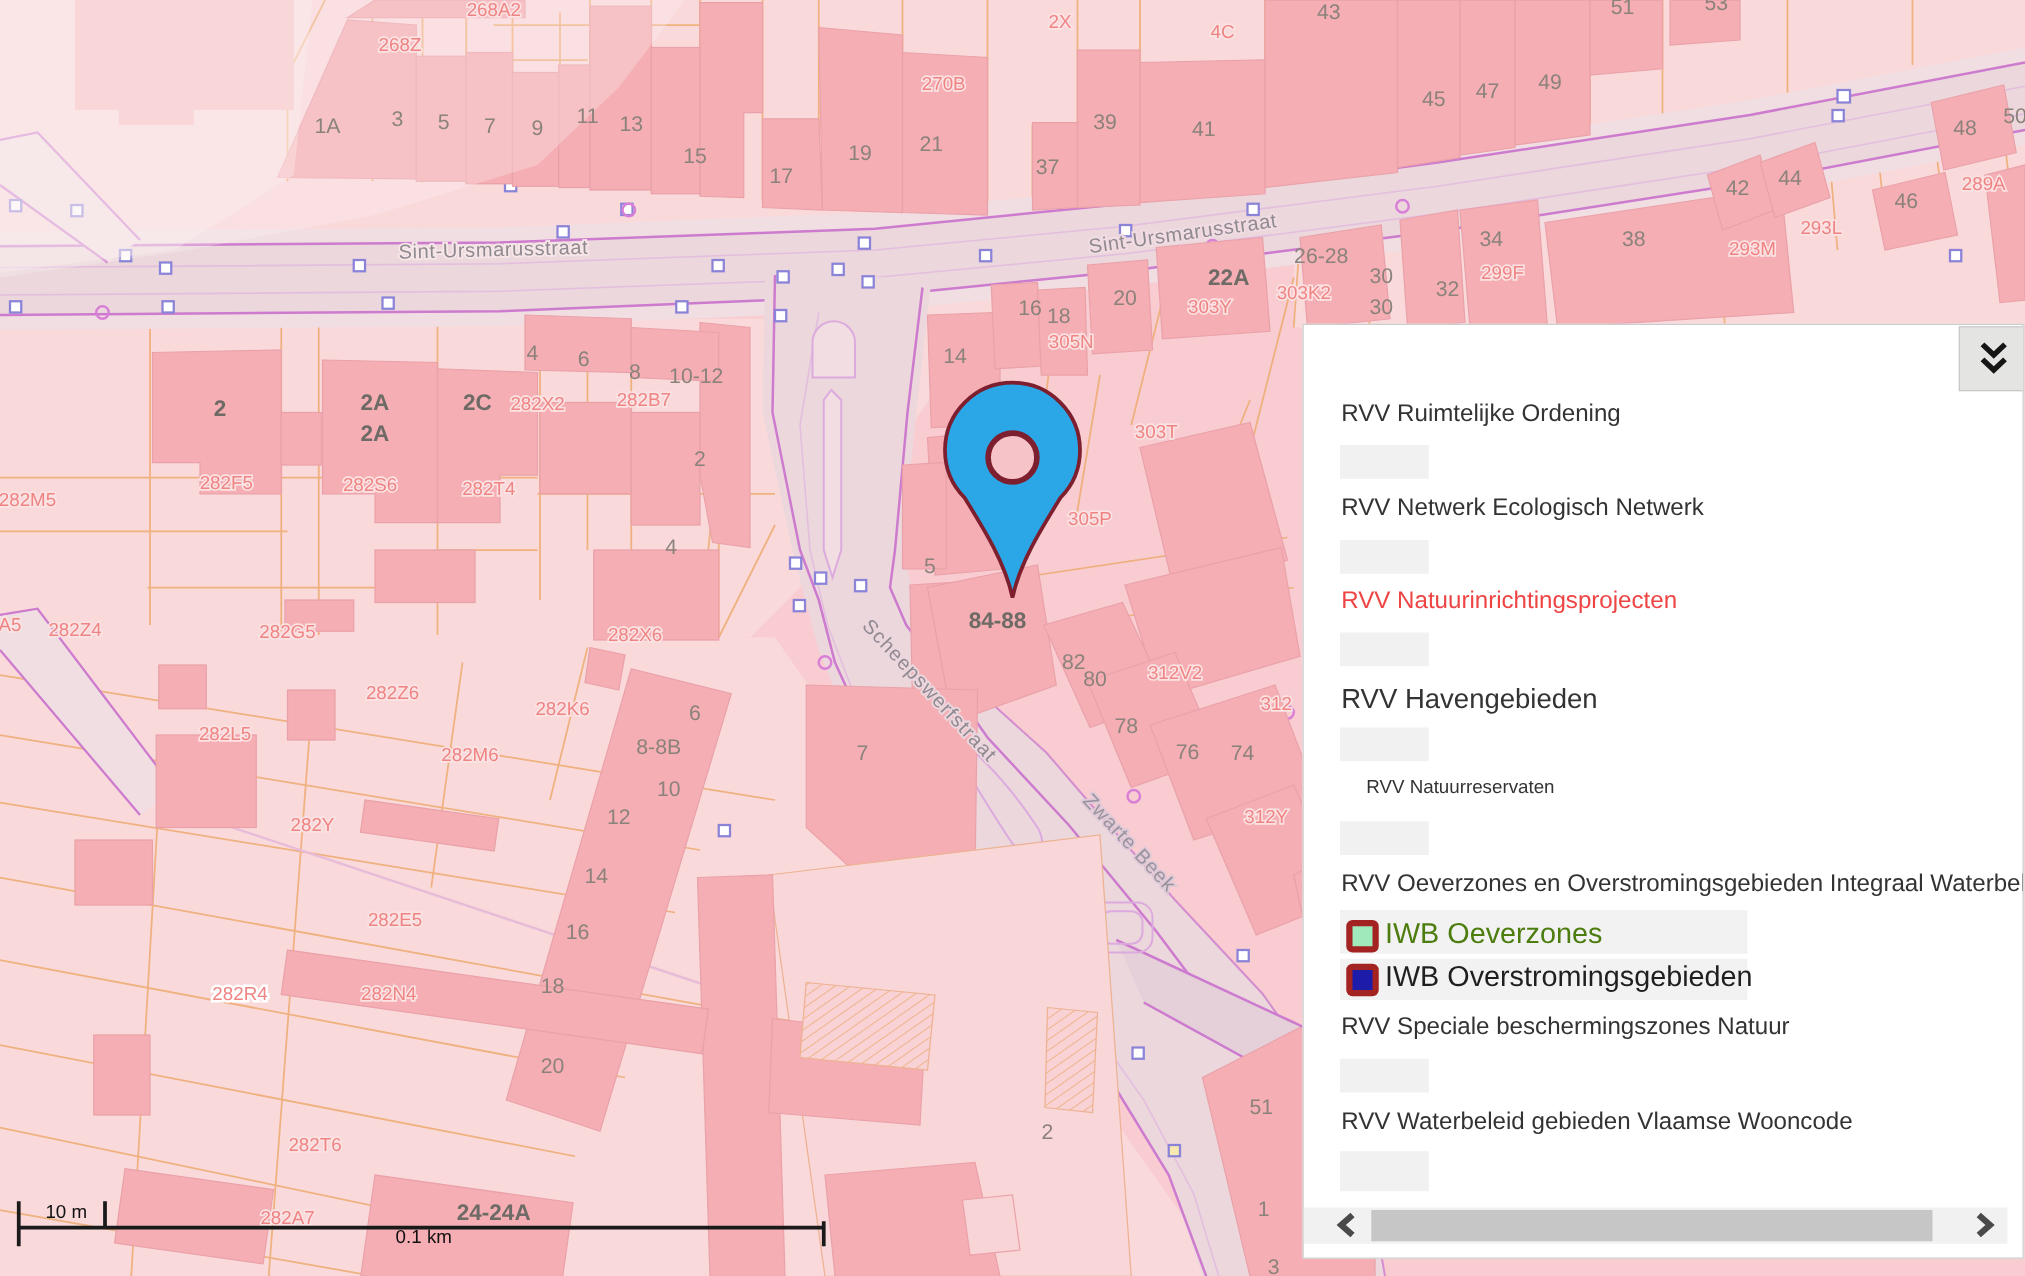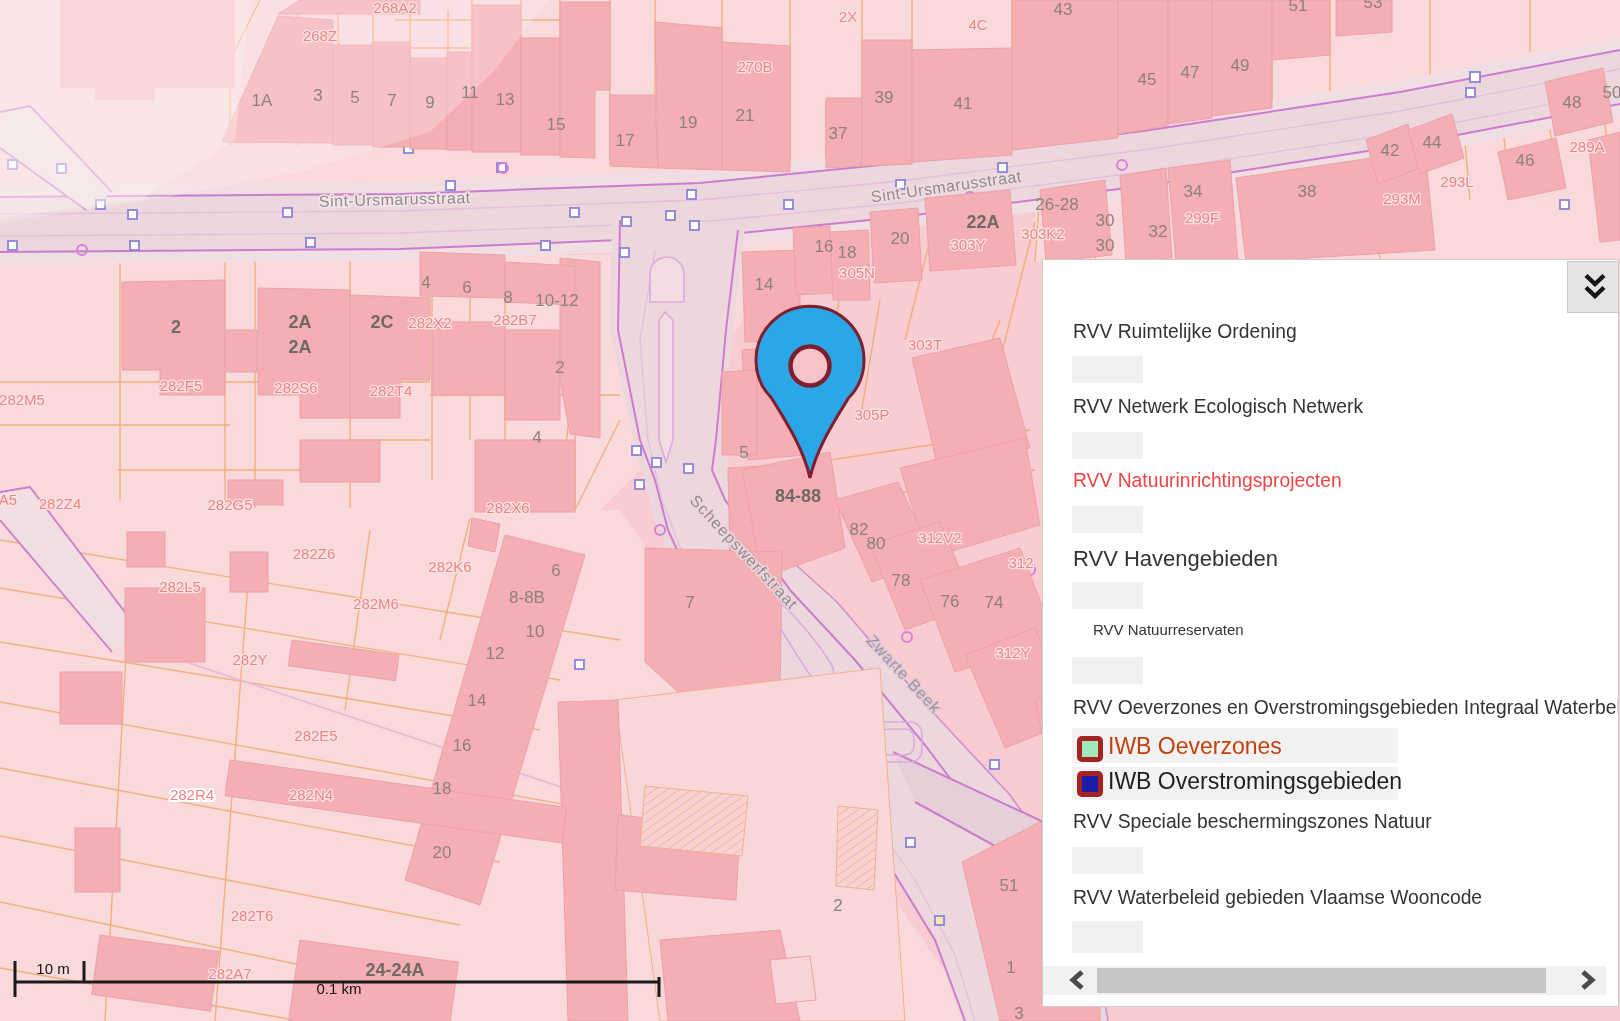--- a/index.html
+++ b/index.html
@@ -439,21 +439,21 @@
 <div style="position:absolute;left:29px;top:322px;width:71px;height:27px;background:#f1f1f1;"></div>
 
 <div class="t" style="left:30px;top:361px;font-size:15px;color:#333;margin-left:20px;">RVV Natuurreservaten</div>
 
 <div style="position:absolute;left:29px;top:397px;width:71px;height:27px;background:#f1f1f1;"></div>
 
 <div class="t" style="left:30px;top:437px;font-size:19.3px;color:#333;">RVV Oeverzones en Overstromingsgebieden Integraal Waterbeleid</div>
 
 <div style="position:absolute;left:29px;top:468px;width:326px;height:35px;background:#f2f2f2;"></div>
 <div style="position:absolute;left:34px;top:476px;width:16px;height:16px;background:#9fe9bb;border:5px solid #a32323;border-radius:5px;"></div>
-<div class="t" style="left:65px;top:473px;font-size:23px;color:#c2410c;">IWB Oeverzones</div>
+<div class="t" style="left:65px;top:473px;font-size:23px;color:#4d7c0f;">IWB Oeverzones</div>
 
 <div style="position:absolute;left:29px;top:507px;width:326px;height:33px;background:#f2f2f2;"></div>
 <div style="position:absolute;left:34px;top:511px;width:16px;height:16px;background:#1d1caa;border:5px solid #a32323;border-radius:5px;"></div>
 <div class="t" style="left:65px;top:508px;font-size:23px;color:#1f1f1f;">IWB Overstromingsgebieden</div>
 
 <div class="t" style="left:30px;top:551px;font-size:19.3px;color:#333;">RVV Speciale beschermingszones Natuur</div>
 
 <div style="position:absolute;left:29px;top:587px;width:71px;height:27px;background:#f1f1f1;"></div>
 
 <div class="t" style="left:30px;top:627px;font-size:19.3px;color:#333;">RVV Waterbeleid gebieden Vlaamse Wooncode</div>

